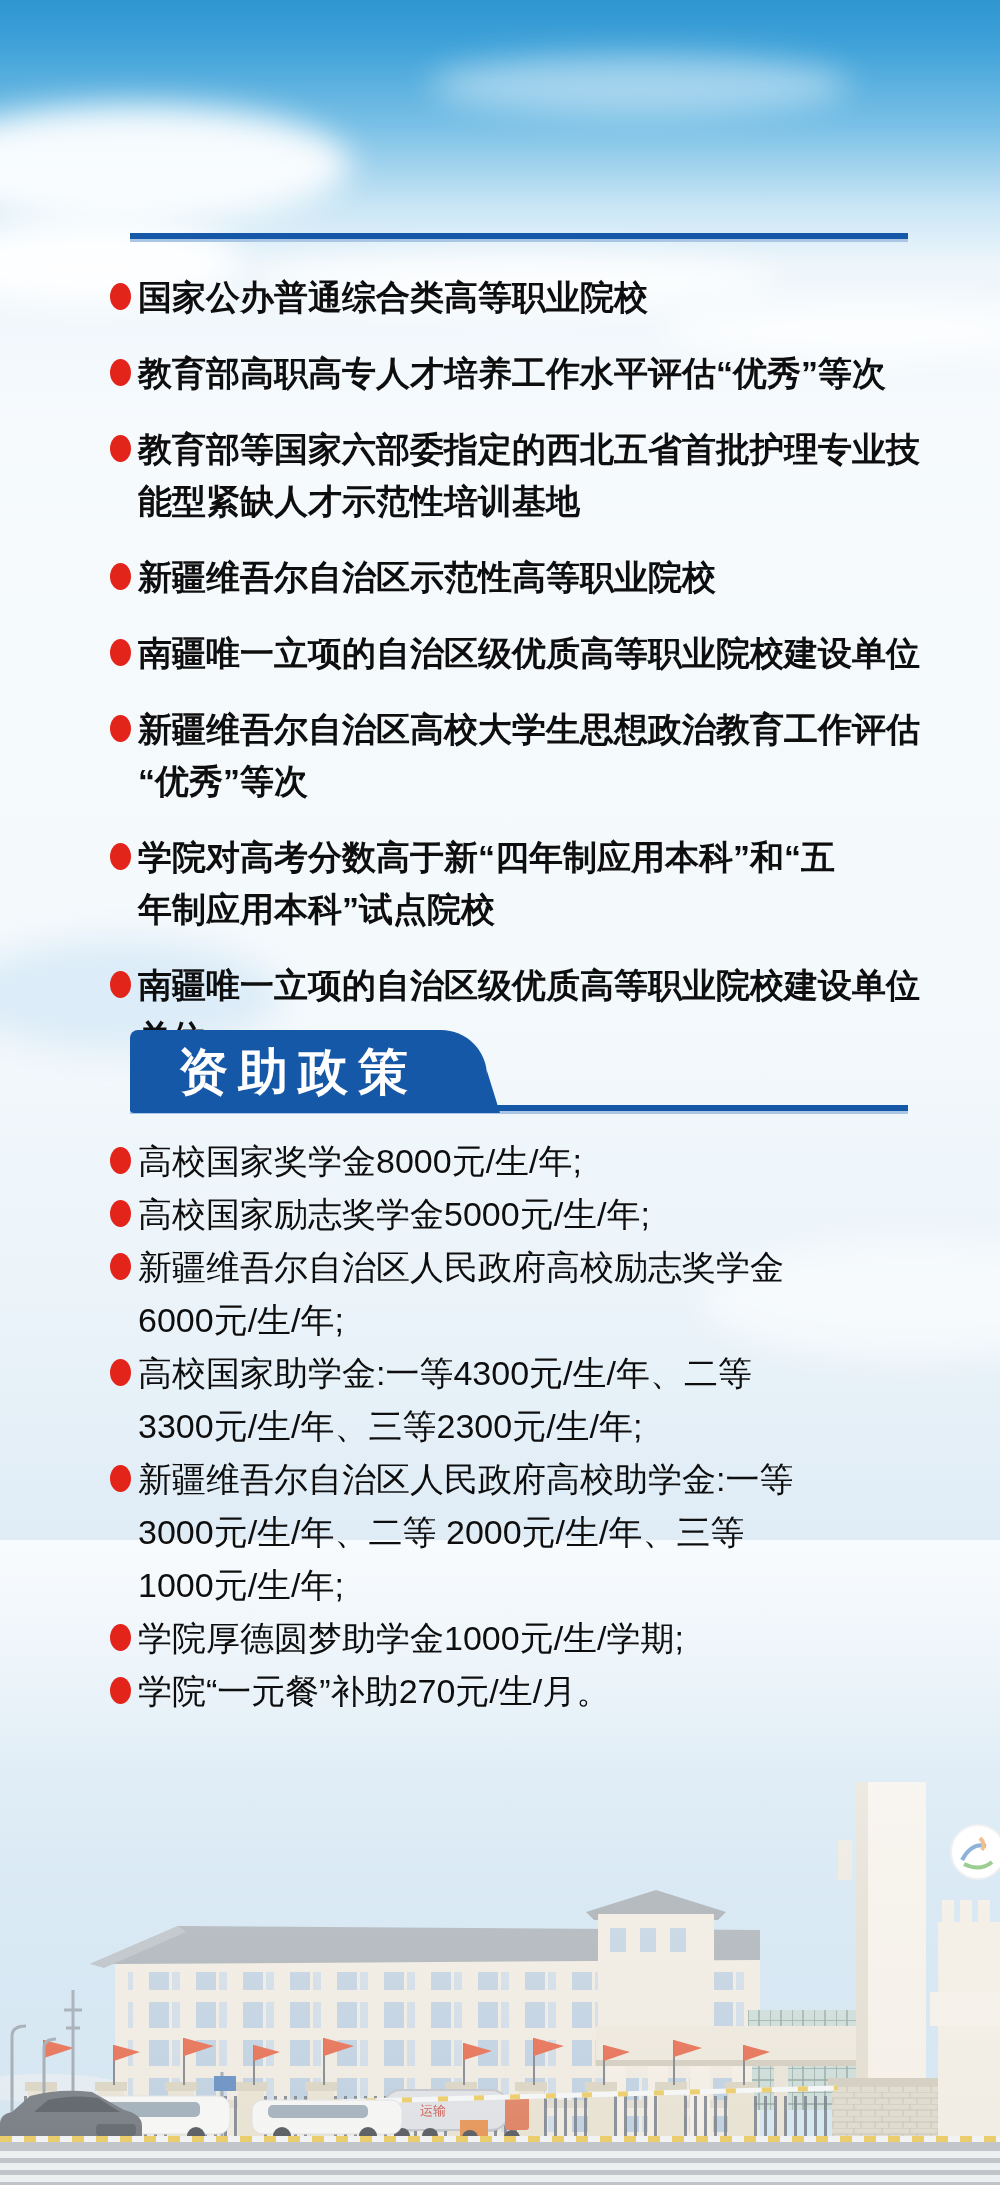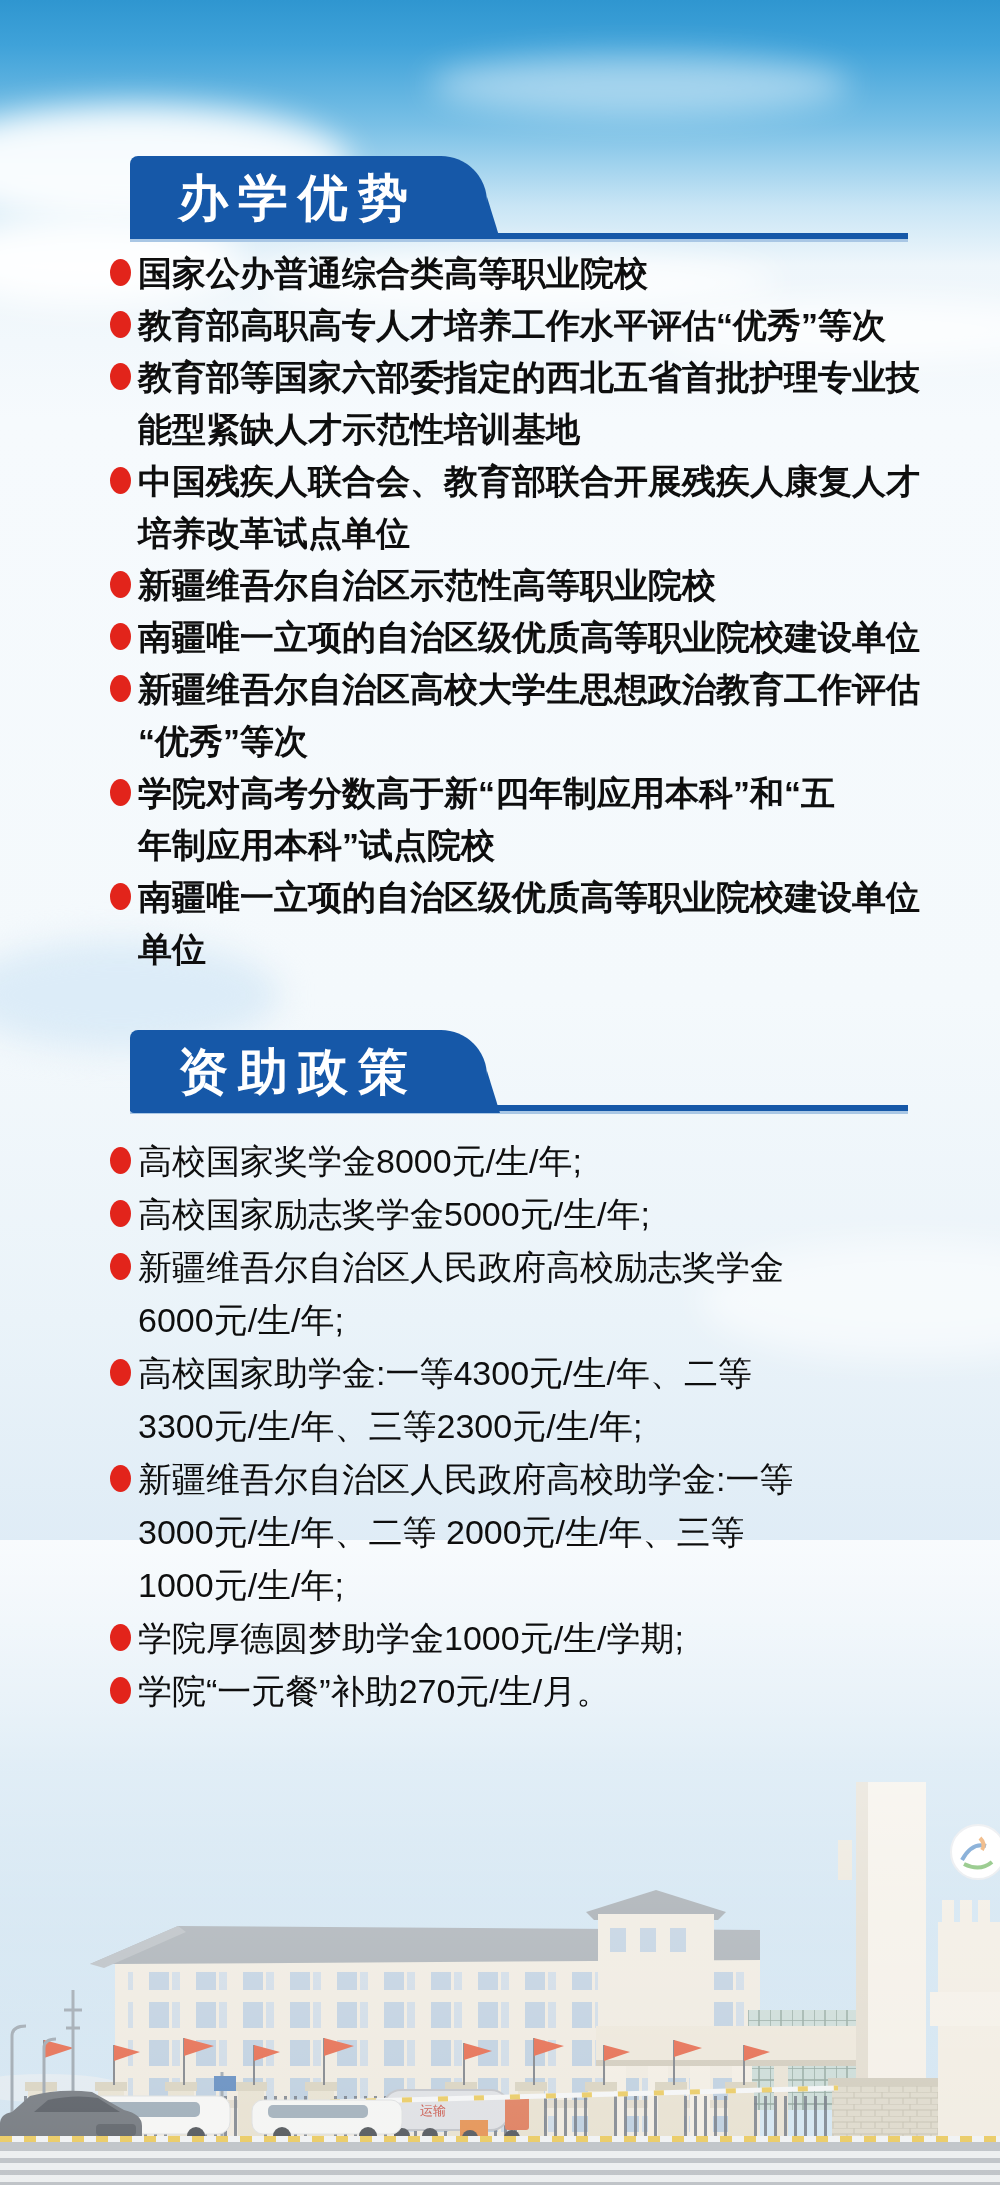--- a/index.html
+++ b/index.html
@@ -44,21 +44,21 @@
   .banner-advantages{top:156px;}
   .rule-advantages{top:233px;}
   .banner-funding{top:1030px;font-family:Liberation Serif, serif;}
   .rule-funding{top:1105px;}
 
   ul.bullet-list{
     position:absolute;left:110px;width:812px;
     margin:0;padding:0;list-style:none;z-index:3;color:#0e0e0e;
   }
   .list-advantages{top:247px;font-size:34px;font-weight:700;}
-  .list-advantages li{line-height:52px;}
+  .list-advantages li{line-height:52px;margin-top:24px;}
   .list-funding{top:1135px;font-size:34px;font-weight:400;}
   .list-funding li{line-height:53px;}
   ul.bullet-list li{position:relative;padding-left:28px;}
   ul.bullet-list .bullet{
     position:absolute;left:0;top:12px;width:21px;height:27px;
     border-radius:50%;background:var(--bullet_red,#e2241b);
   }
   .list-funding .bullet{top:13px;}
   .item-text{white-space:pre-line;}
 
@@ -276,46 +276,38 @@
         <rect x="0" y="611" width="1000" height="7"></rect>
         <rect x="0" y="623" width="1000" height="7"></rect>
         <rect x="0" y="635" width="1000" height="7"></rect>
       </g>
     </g>
 
     <rect x="0" y="0" width="1000" height="645" fill="url(#washG)"></rect>
   </svg>
 
   <div class="rule rule-advantages"></div>
-  <div class="banner banner-advantages">
-    <span class="title">办学优势</span>
-  </div>
   <ul class="bullet-list list-advantages">
 
       <li>
         <span class="bullet"></span>
         <div class="item-text">国家公办普通综合类高等职业院校</div>
       </li>
 
       <li>
         <span class="bullet"></span>
         <div class="item-text">教育部高职高专人才培养工作水平评估“优秀”等次</div>
       </li>
 
       <li>
         <span class="bullet"></span>
         <div class="item-text">教育部等国家六部委指定的西北五省首批护理专业技
 能型紧缺人才示范性培训基地</div>
       </li>
 
-      <li>
-        <span class="bullet"></span>
-        <div class="item-text">中国残疾人联合会、教育部联合开展残疾人康复人才
-培养改革试点单位</div>
-      </li>
 
       <li>
         <span class="bullet"></span>
         <div class="item-text">新疆维吾尔自治区示范性高等职业院校</div>
       </li>
 
       <li>
         <span class="bullet"></span>
         <div class="item-text">南疆唯一立项的自治区级优质高等职业院校建设单位</div>
       </li>

